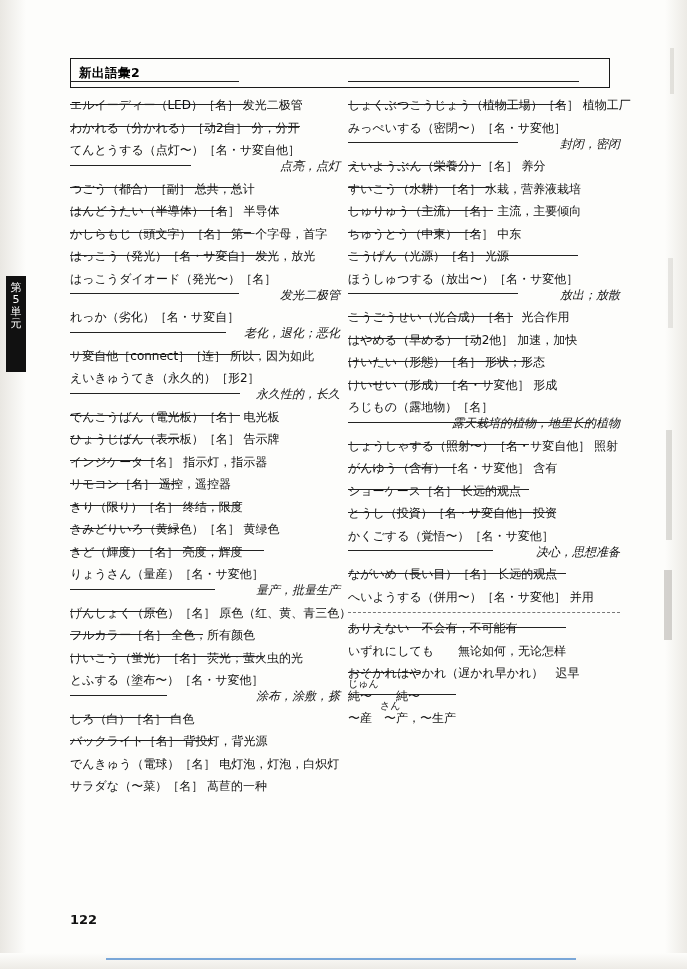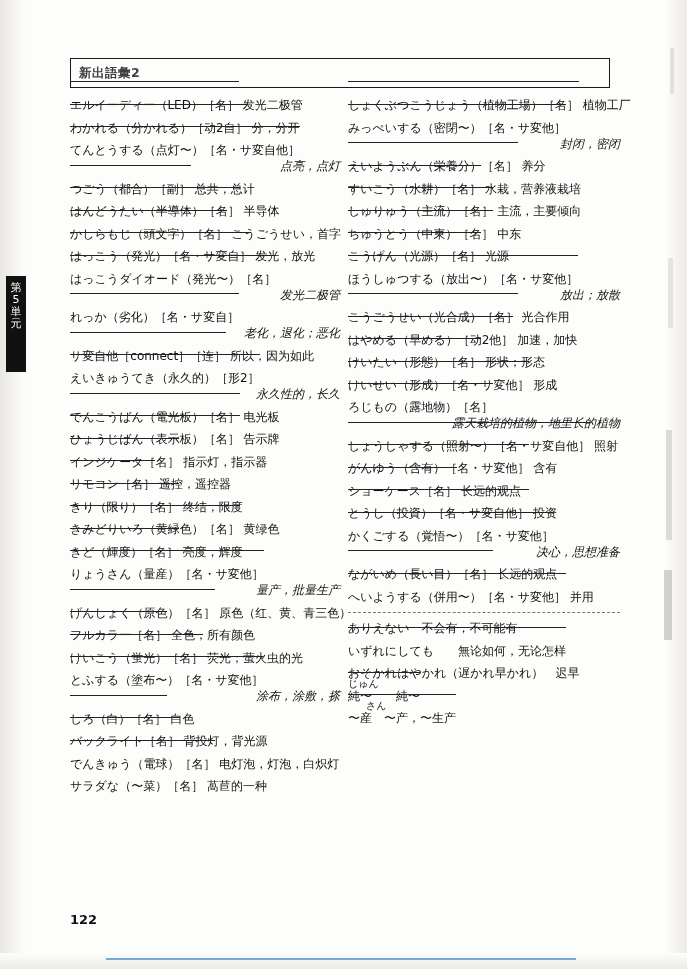--- a/index.html
+++ b/index.html
@@ -69,21 +69,21 @@
     height: 30px;
     border: 1px solid #1a1a1a;
     box-sizing: border-box;
   }
   .header-title {
     position: absolute;
     left: 8px;
     top: 6px;
     font-size: 12.5px;
     font-weight: bold;
-    color: #404040;
+    color: #000000;
     letter-spacing: 0.5px;
     text-align: right;
   }
 
   
   .col {
     position: absolute;
     top: 98px;
     font-size: 12px;
     color: #111;
@@ -206,21 +206,21 @@
     </div>
 
 
     <div class="entry">
       <span class="line"><span class="jp acc">はんどうたい（半導体）［名］</span>
       <span>半导体</span></span>
     </div>
 
     <div class="entry">
       <span class="line"><span class="jp acc">かしらもじ（頭文字）［名］</span>
-      <span>こうごうせい，首字</span></span>
+      <span>第一个字母，首字</span></span>
     </div>
 
     <div class="entry">
       <span class="line"><span class="jp acc">はっこう（発光）［名・サ変自］</span>
       <span>发光，放光</span></span>
     </div>
 
     <div class="entry">
       <span class="line"><span class="jp acc">はっこうダイオード（発光〜）［名］</span></span>
       <span class="cont">发光二极管</span>
@@ -433,21 +433,21 @@
     <div class="entry">
       <span class="line"><span class="jp acc">いずれにしても　　無论如何，无论怎样</span></span>
     </div>
     <div class="entry">
       <span class="line">おそかれはやかれ（遅かれ早かれ）　迟早</span>
     </div>
     <div class="entry">
       <span class="line"><span class="ruby"><span class="rt">じゅん</span><span class="jp acc">純〜　　純〜</span></span></span>
     </div>
     <div class="entry">
-      <span class="line"><span class="ruby"><span class="rt" style="left:18px;right:auto;">さん</span><span class="jp acc">〜産　〜产，〜生产</span></span></span>
+      <span class="line"><span class="ruby"><span class="rt" style="left:32px;right:auto;">さん</span><span class="jp acc">〜産　〜产，〜生产</span></span></span>
     </div>
 
   </div>
 
   <div class="page-number">122</div>
   <div class="footer-rule"></div>
 
 </div>
 
 </body></html>

